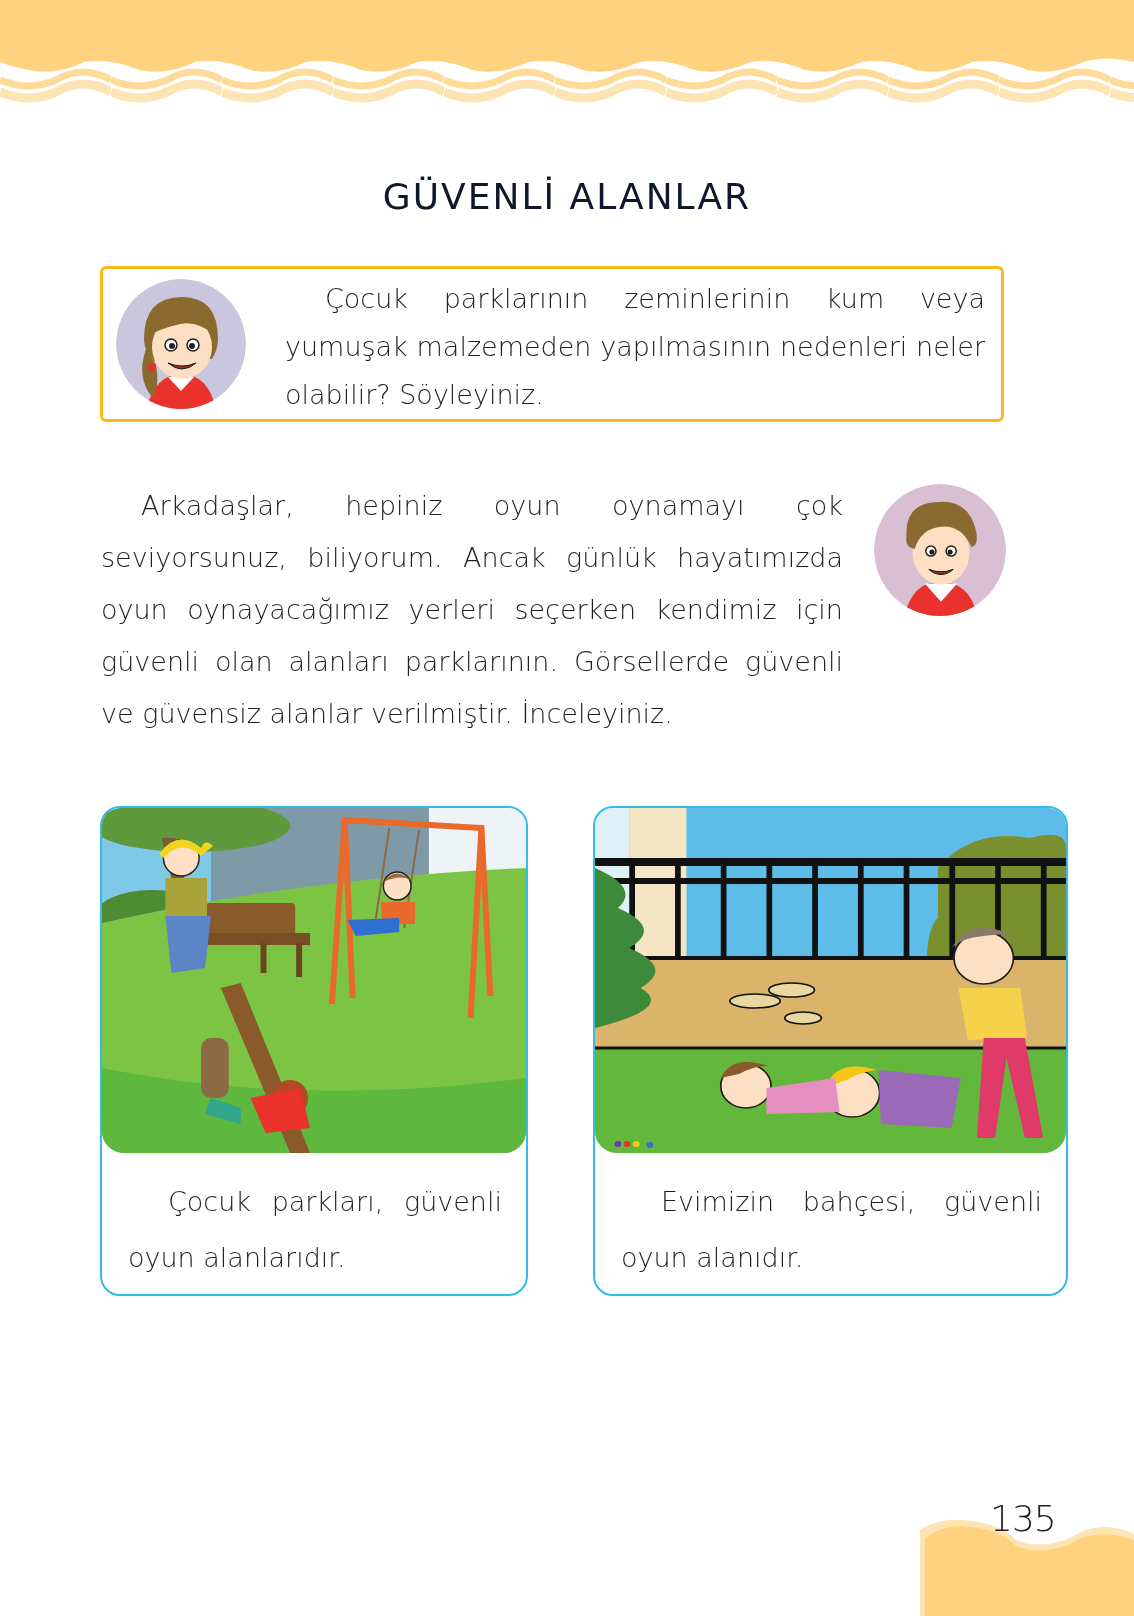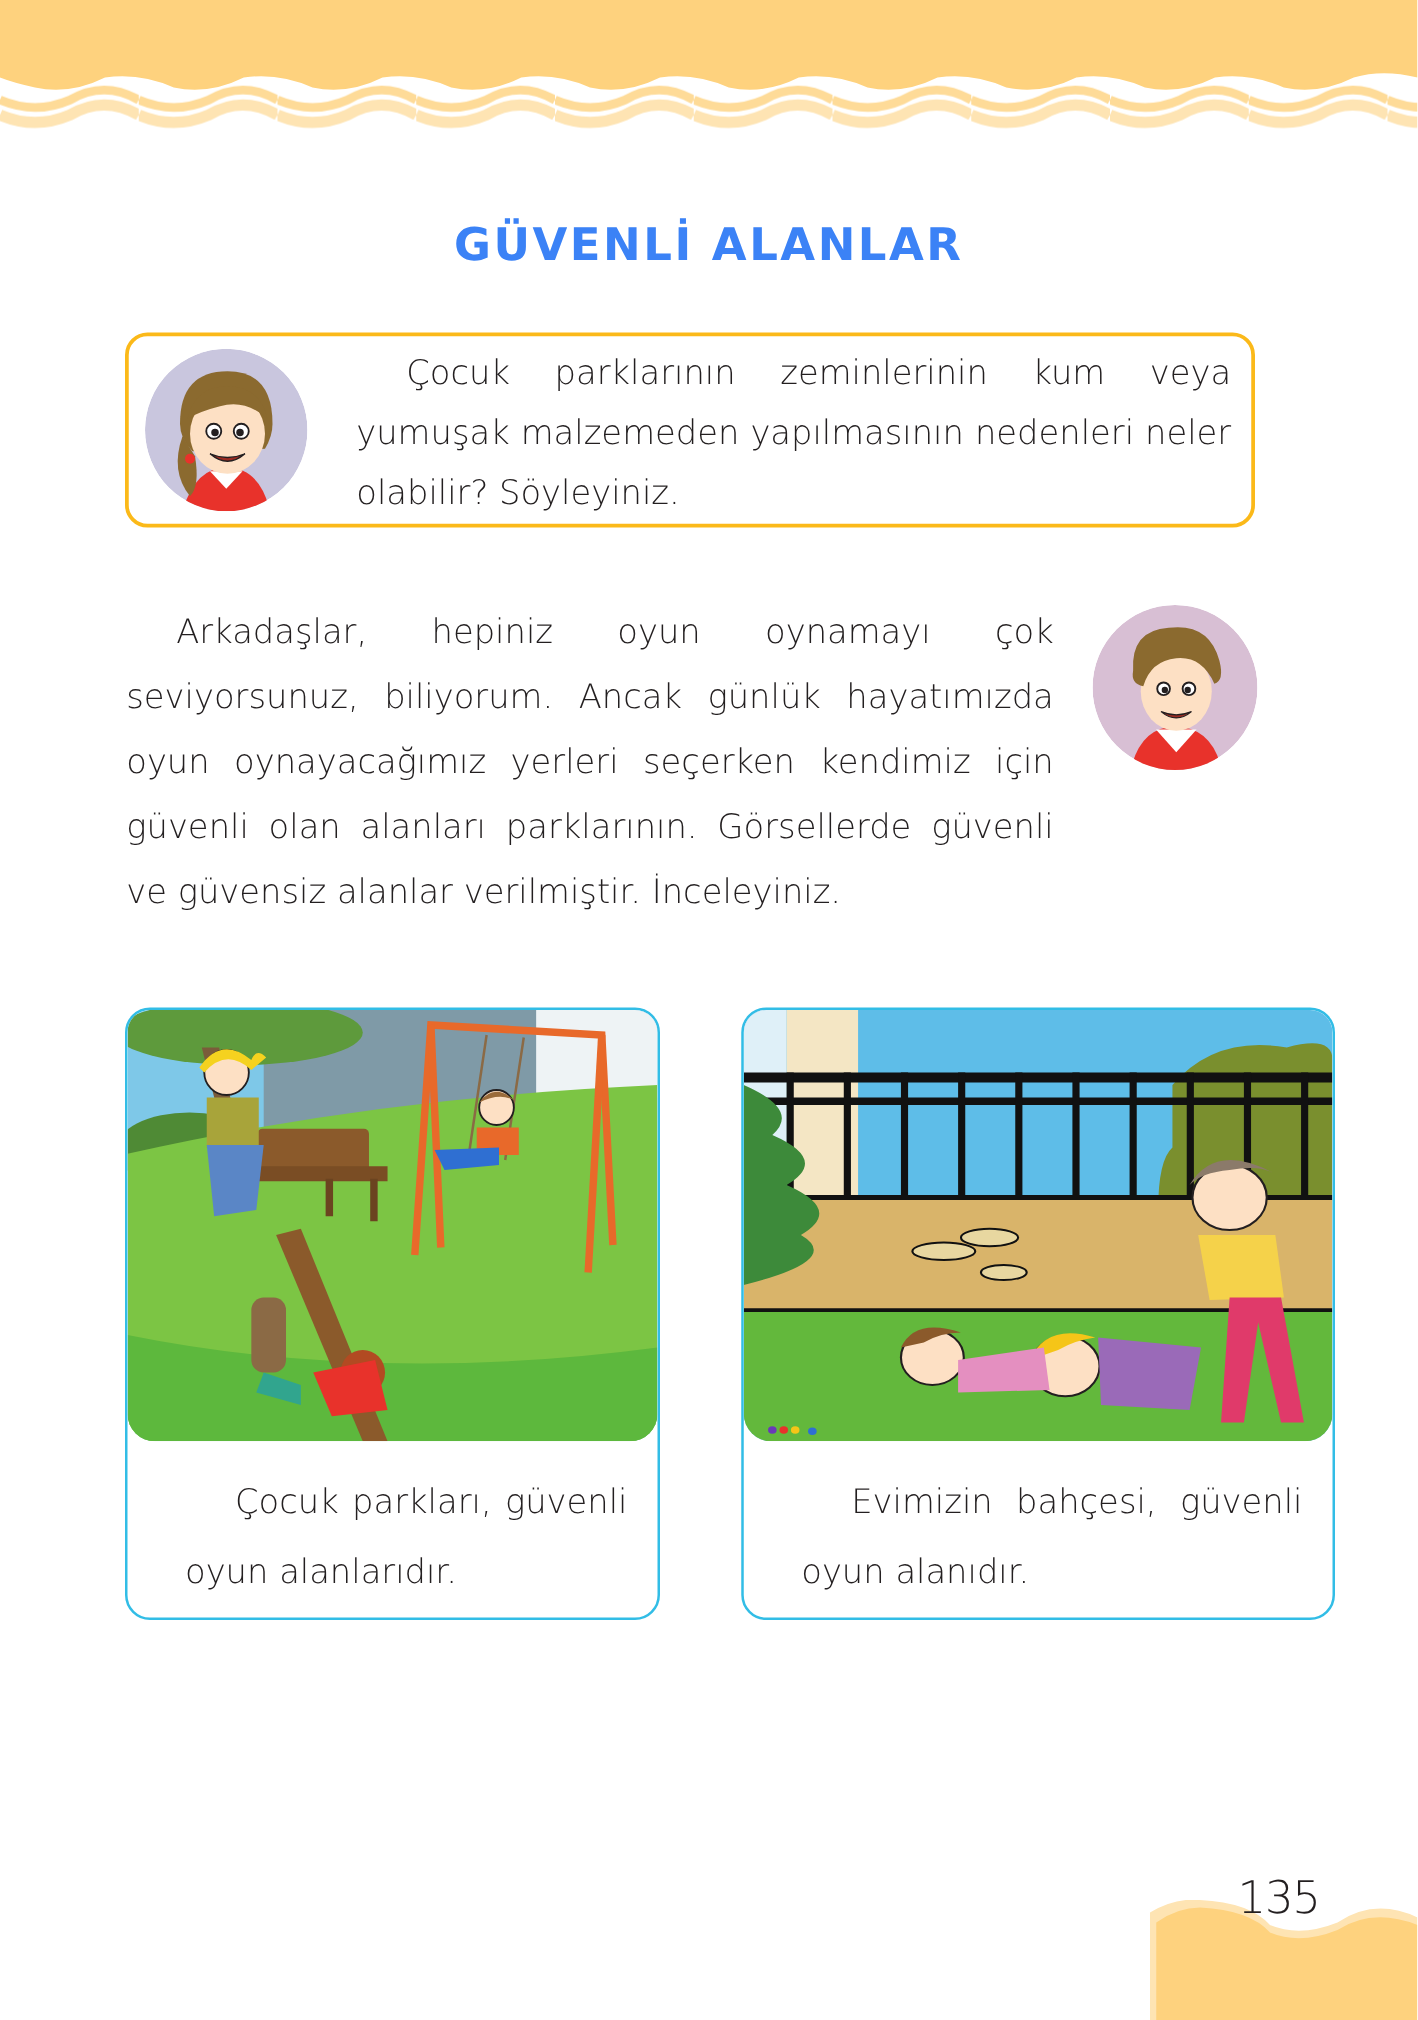--- a/index.html
+++ b/index.html
@@ -11,26 +11,26 @@
   }
   .header-wave { position: absolute; left: 0; top: 0; width: 1134px; height: 110px; }
   .footer-wave { position: absolute; left: 920px; top: 1520px; width: 214px; height: 96px; }
   .page-number {
     position: absolute; left: 990px; top: 1498px;
     font-family: "DejaVu Sans", sans-serif; font-size: 36px; font-weight: 300;
     color: #231f20; letter-spacing: -1px;
   }
   .page-title {
     position: absolute; left: 0; top: 176px; width: 1134px; text-align: center;
-    font-family: "DejaVu Sans", sans-serif; font-weight: bold; font-size: 36px;
-    color: #3b82f6; letter-spacing: 2px;
+    font-family: "DejaVu Sans", sans-serif; font-weight: normal; font-size: 36px;
+    color: #0f172a; letter-spacing: 2px;
   }
   .question-box {
     position: absolute; left: 100px; top: 266px; width: 904px; height: 156px;
-    border: 3px solid #fbb919; border-radius: 18px; box-sizing: border-box;
+    border: 3px solid #fbb919; border-radius: 6px; box-sizing: border-box;
   }
   .avatar {
     position: absolute; border-radius: 50%; overflow: hidden;
   }
   .avatar svg { width: 100%; height: 100%; display: block; }
   .question-text {
     position: absolute; left: 182px; top: 6px; width: 700px;
     font-size: 27px; line-height: 48px; font-weight: 300; text-align: justify;
   }
   .indent { display: inline-block; width: 40px; }
@@ -41,21 +41,21 @@
   .card {
     position: absolute; top: 806px; border: 2px solid #32bde6; border-radius: 20px;
     box-sizing: border-box; overflow: hidden; background: #fff;
   }
   .card-left { left: 100px; width: 428px; height: 490px; }
   .card-right { left: 593px; width: 475px; height: 490px; }
   .card-image { position: absolute; left: 0; top: 0; width: 100%; height: 345px; border-radius: 0 0 22px 22px; overflow: hidden; }
   .card-image svg { width: 100%; height: 100%; display: block; }
   .caption {
     position: absolute; left: 26px; top: 366px; right: 24px;
-    font-size: 27px; line-height: 56px; font-weight: 300; text-align: justify; margin-left: 20px;
+    font-size: 27px; line-height: 56px; font-weight: 300; text-align: justify;
   }
 </style>
 </head>
 <body>
 
 <svg class="header-wave" viewBox="0 0 1134 110" preserveAspectRatio="none">
   <defs>
     <pattern id="waveLight2" x="0" y="0" width="111" height="110" patternUnits="userSpaceOnUse">
       <path d="M0 92 Q28 104 56 92 Q83 76 111 92" fill="none" stroke="#fee4b3" stroke-width="9"></path>
     </pattern>

